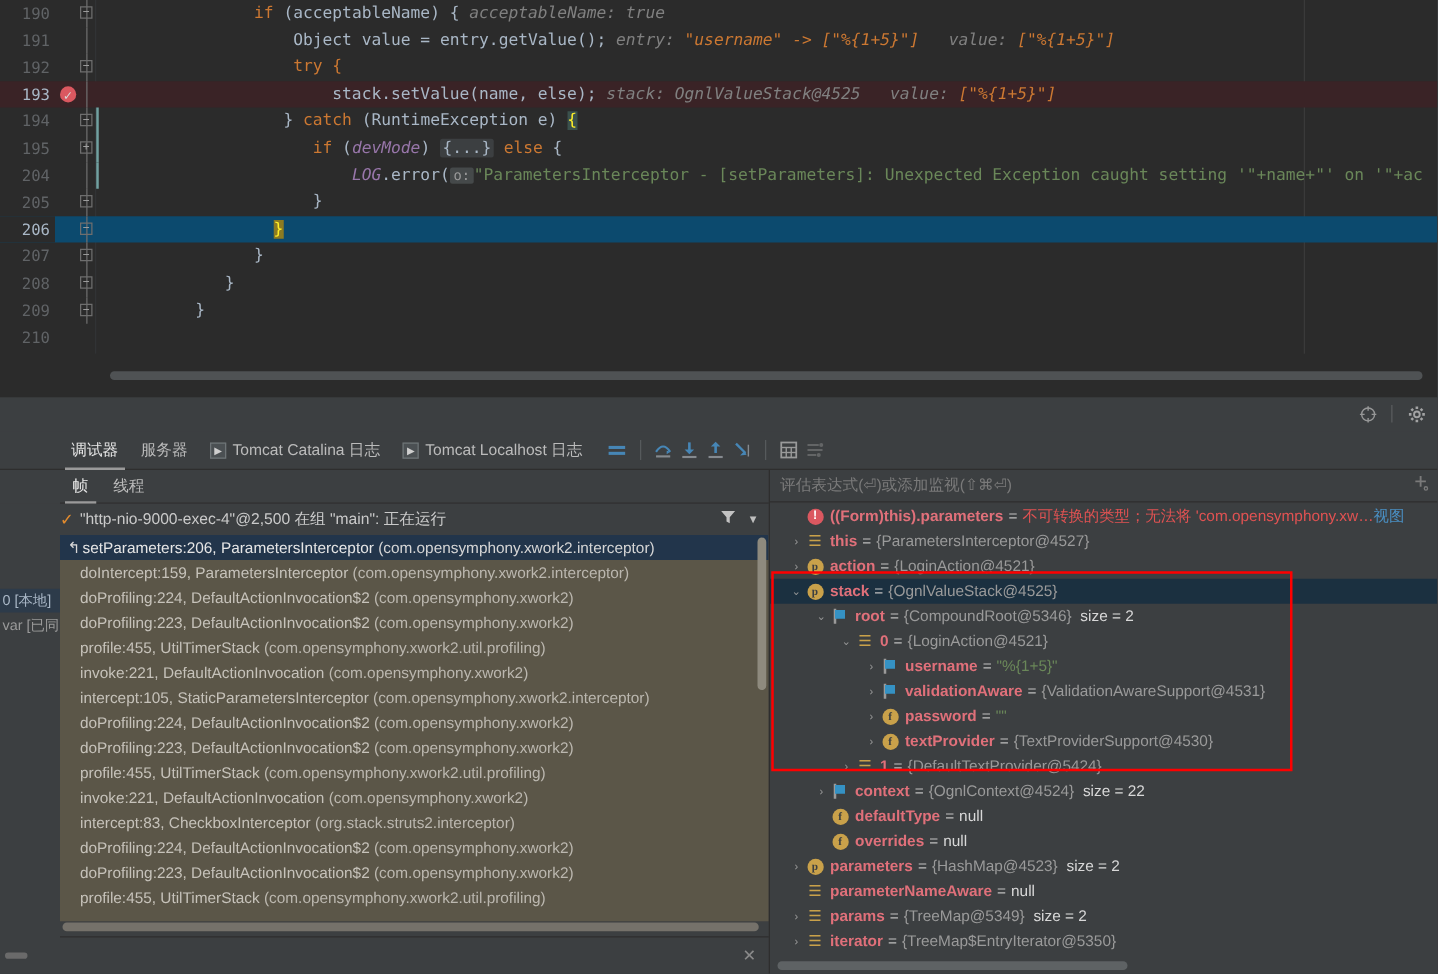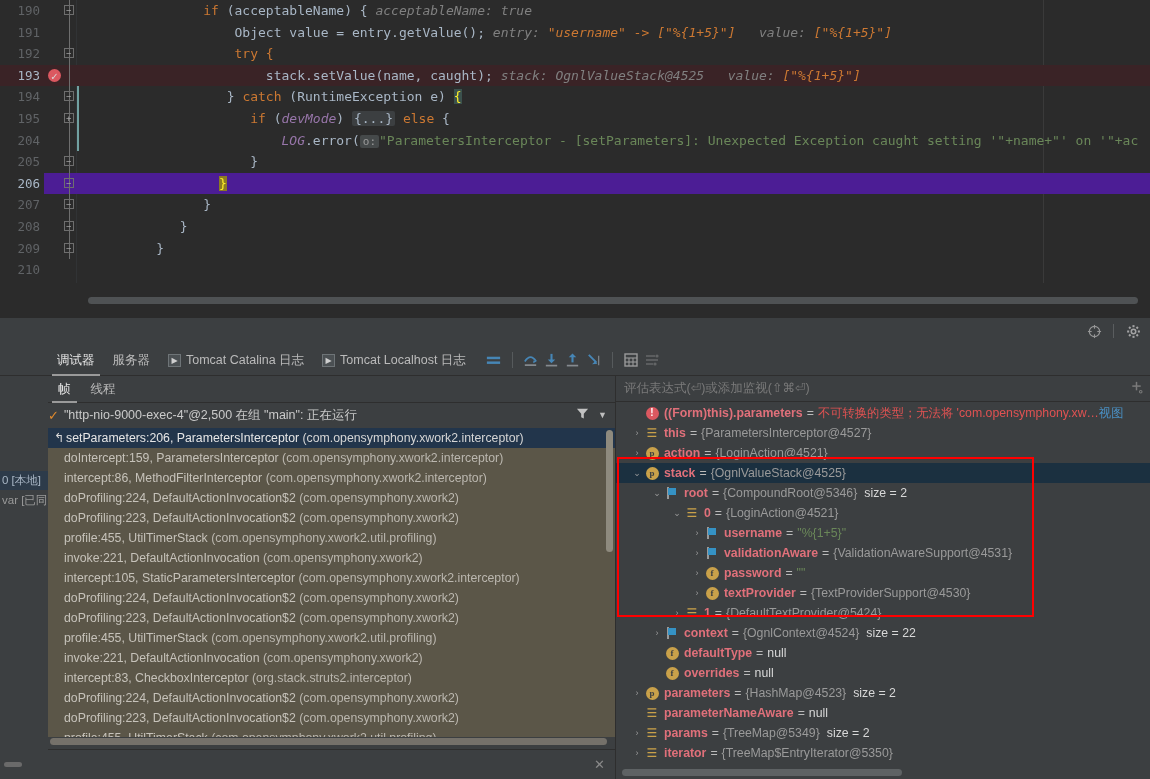--- a/index.html
+++ b/index.html
@@ -14,21 +14,21 @@
   
   .editor {
     position: absolute; left: 0; top: 0; width: 1150px; height: 318px;
     background: #2B2B2B; overflow: hidden;
   }
   .code-row {
     position: relative; height: 21.6px; line-height: 21.6px; white-space: nowrap;
     font-family: "DejaVu Sans Mono", monospace; font-size: 13px;
   }
   .code-row.bp { background: #3A2326; }
-  .code-row.sel { background: #4c1d95; }
+  .code-row.sel { background: #0c4a6e; }
   .ln {
     display: inline-block; width: 44px; text-align: right;
     color: #606366; font-size: 12.5px; padding-right: 4px;
     font-family: "DejaVu Sans Mono", monospace;
   }
   .code-row.sel .ln { color: #A9B7C6; background: #2B2B2B; }
   .code-row.bp .ln { color: #A9B7C6; }
   .gutterzone {
     display: inline-block; width: 34px; height: 21.6px; vertical-align: top;
     position: relative;
@@ -238,21 +238,21 @@
       <span class="codetext">
         <span class="tok-plain">&nbsp;&nbsp;&nbsp;&nbsp;&nbsp;&nbsp;&nbsp;&nbsp;&nbsp;&nbsp;&nbsp;&nbsp;&nbsp;&nbsp;&nbsp;&nbsp;&nbsp;&nbsp;</span><span class="tok-kw">try {</span>
       </span>
     </div>
 
     <div class="code-row bp">
       <span class="ln">193</span>
       <span class="gutterzone"><span class="fold-line"></span></span>
       <span class="bp-dot"></span>
       <span class="codetext">
-        <span class="tok-plain">&nbsp;&nbsp;&nbsp;&nbsp;&nbsp;&nbsp;&nbsp;&nbsp;&nbsp;&nbsp;&nbsp;&nbsp;&nbsp;&nbsp;&nbsp;&nbsp;&nbsp;&nbsp;&nbsp;&nbsp;&nbsp;&nbsp;</span><span class="tok-plain">stack.setValue(name, caught);</span>
+        <span class="tok-plain">&nbsp;&nbsp;&nbsp;&nbsp;&nbsp;&nbsp;&nbsp;&nbsp;&nbsp;&nbsp;&nbsp;&nbsp;&nbsp;&nbsp;&nbsp;&nbsp;&nbsp;&nbsp;&nbsp;&nbsp;&nbsp;&nbsp;</span><span class="tok-plain">stack.setValue(name, else);</span>
         <span class="tok-hint">stack:</span>
         <span class="tok-hint">OgnlValueStack@4525</span>
         &nbsp;&nbsp;<span class="tok-hint">value:</span>
         <span class="tok-hintval">["%{1+5}"]</span>
       </span>
     </div>
 
     <div class="code-row">
       <span class="ln">194</span>
       <span class="gutterzone">
@@ -468,21 +468,20 @@
             </span>
             <span style="color:#BEBEBE;font-size:9px;">▼</span>
           </span>
         </div>
 
         <div class="frames-list">
           <div class="frame-row selected">
             <span class="frame-arrow">↰</span><span>setParameters:206, ParametersInterceptor</span> <span class="pkg">(com.opensymphony.xwork2.interceptor)</span>
           </div>
           <div class="frame-row"><span>doIntercept:159, ParametersInterceptor</span> <span class="pkg">(com.opensymphony.xwork2.interceptor)</span></div>
-          <div class="frame-row"><span>intercept:86, MethodFilterInterceptor</span> <span class="pkg">(com.opensymphony.xwork2.interceptor)</span></div>
           <div class="frame-row"><span>doProfiling:224, DefaultActionInvocation$2</span> <span class="pkg">(com.opensymphony.xwork2)</span></div>
           <div class="frame-row"><span>doProfiling:223, DefaultActionInvocation$2</span> <span class="pkg">(com.opensymphony.xwork2)</span></div>
           <div class="frame-row"><span>profile:455, UtilTimerStack</span> <span class="pkg">(com.opensymphony.xwork2.util.profiling)</span></div>
           <div class="frame-row"><span>invoke:221, DefaultActionInvocation</span> <span class="pkg">(com.opensymphony.xwork2)</span></div>
           <div class="frame-row"><span>intercept:105, StaticParametersInterceptor</span> <span class="pkg">(com.opensymphony.xwork2.interceptor)</span></div>
           <div class="frame-row"><span>doProfiling:224, DefaultActionInvocation$2</span> <span class="pkg">(com.opensymphony.xwork2)</span></div>
           <div class="frame-row"><span>doProfiling:223, DefaultActionInvocation$2</span> <span class="pkg">(com.opensymphony.xwork2)</span></div>
           <div class="frame-row"><span>profile:455, UtilTimerStack</span> <span class="pkg">(com.opensymphony.xwork2.util.profiling)</span></div>
           <div class="frame-row"><span>invoke:221, DefaultActionInvocation</span> <span class="pkg">(com.opensymphony.xwork2)</span></div>
           <div class="frame-row"><span>intercept:83, CheckboxInterceptor</span> <span class="pkg">(org.stack.struts2.interceptor)</span></div>

